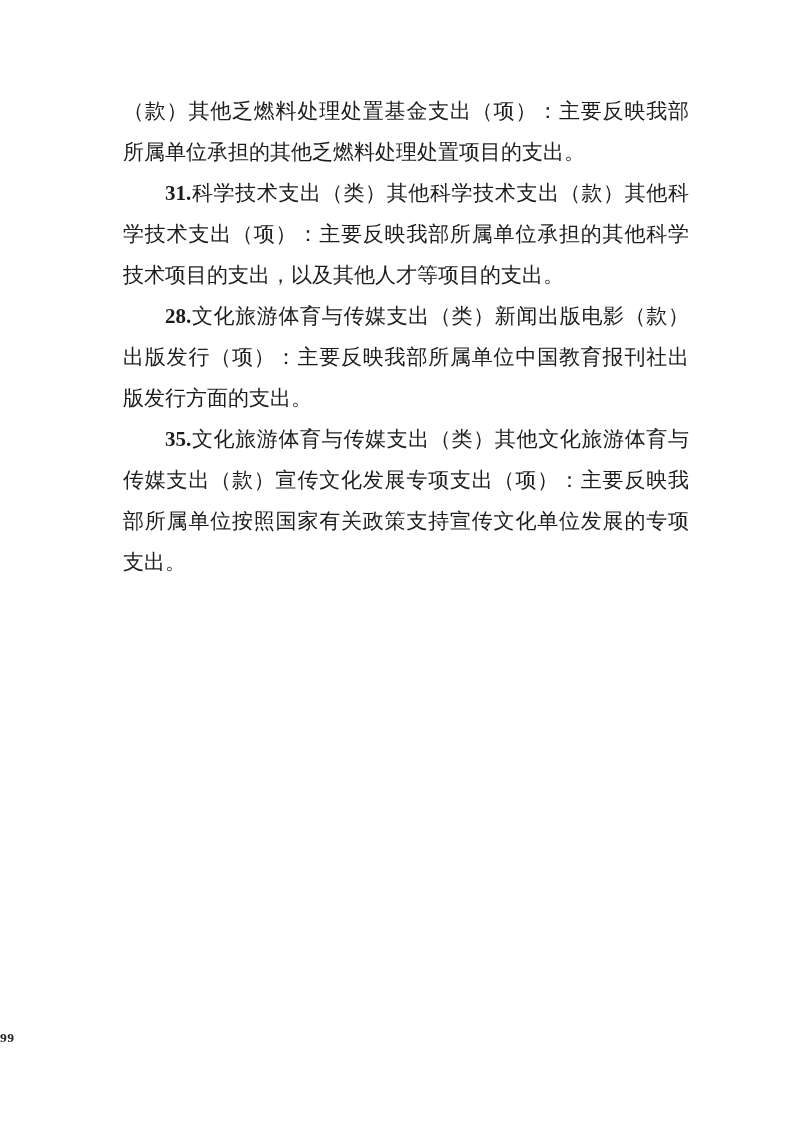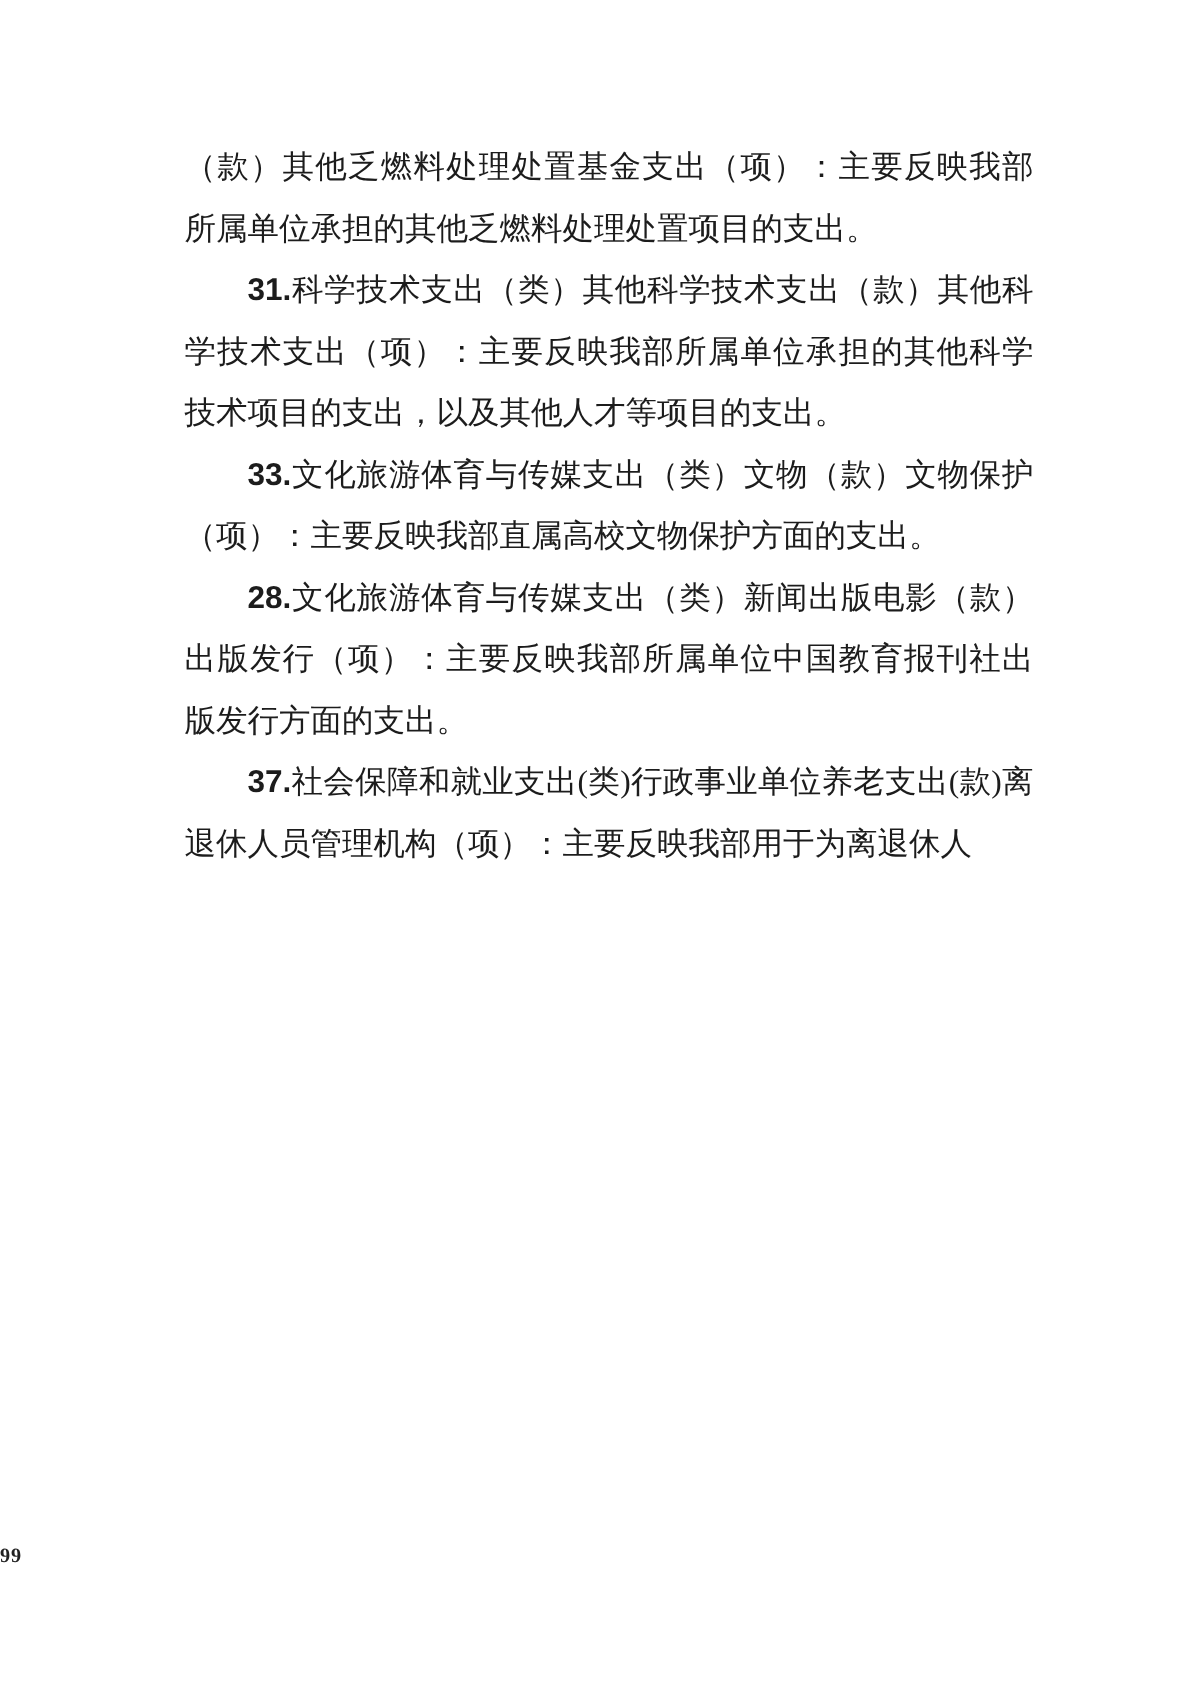--- a/index.html
+++ b/index.html
@@ -28,21 +28,21 @@
     line-height: 41px;
     text-align: justify;
     color: #1c1c1c;
     word-break: break-all;
   }
   p.para.indent {
     text-indent: 2em;
   }
   .num {
     font-weight: bold;
-    font-family: Liberation Sans, sans-serif;
+    font-family: Liberation Serif, serif;
   }
   .footer {
     position: absolute;
     left: 0;
     top: 1028px;
     width: 800px;
     text-align: left;
   }
   .page-number {
     display: inline-block;
@@ -54,20 +54,19 @@
   }
 </style>
 </head>
 <body>
 
 <div class="page">
   <div class="content">
 
   <p class="para"><span>（款）其他乏燃料处理处置基金支出（项）：主要反映我部所属单位承担的其他乏燃料处理处置项目的支出。</span></p>
       <p class="para indent"><span class="num">31.</span><span>科学技术支出（类）其他科学技术支出（款）其他科学技术支出（项）：主要反映我部所属单位承担的其他科学技术项目的支出，以及其他人才等项目的支出。</span></p>
-      <p class="para indent"><span class="num">33.</span><span>文化旅游体育与传媒支出（类）文物（款）文物保护（项）：主要反映我部直属高校文物保护方面的支出。</span></p>
       <p class="para indent"><span class="num">28.</span><span>文化旅游体育与传媒支出（类）新闻出版电影（款）出版发行（项）：主要反映我部所属单位中国教育报刊社出版发行方面的支出。</span></p>
-      <p class="para indent"><span class="num">37.</span><span>社会保障和就业支出(类)行政事业单位养老支出(款)离退休人员管理机构（项）：主要反映我部用于为离退休人</span></p>
+      <p class="para indent"><span class="num">35.</span><span>文化旅游体育与传媒支出（类）其他文化旅游体育与传媒支出（款）宣传文化发展专项支出（项）：主要反映我部所属单位按照国家有关政策支持宣传文化单位发展的专项支出。</span></p>
     </div>
   <div class="footer">
     <span class="page-number">99</span>
   </div>
 </div>
 
 </body></html>

